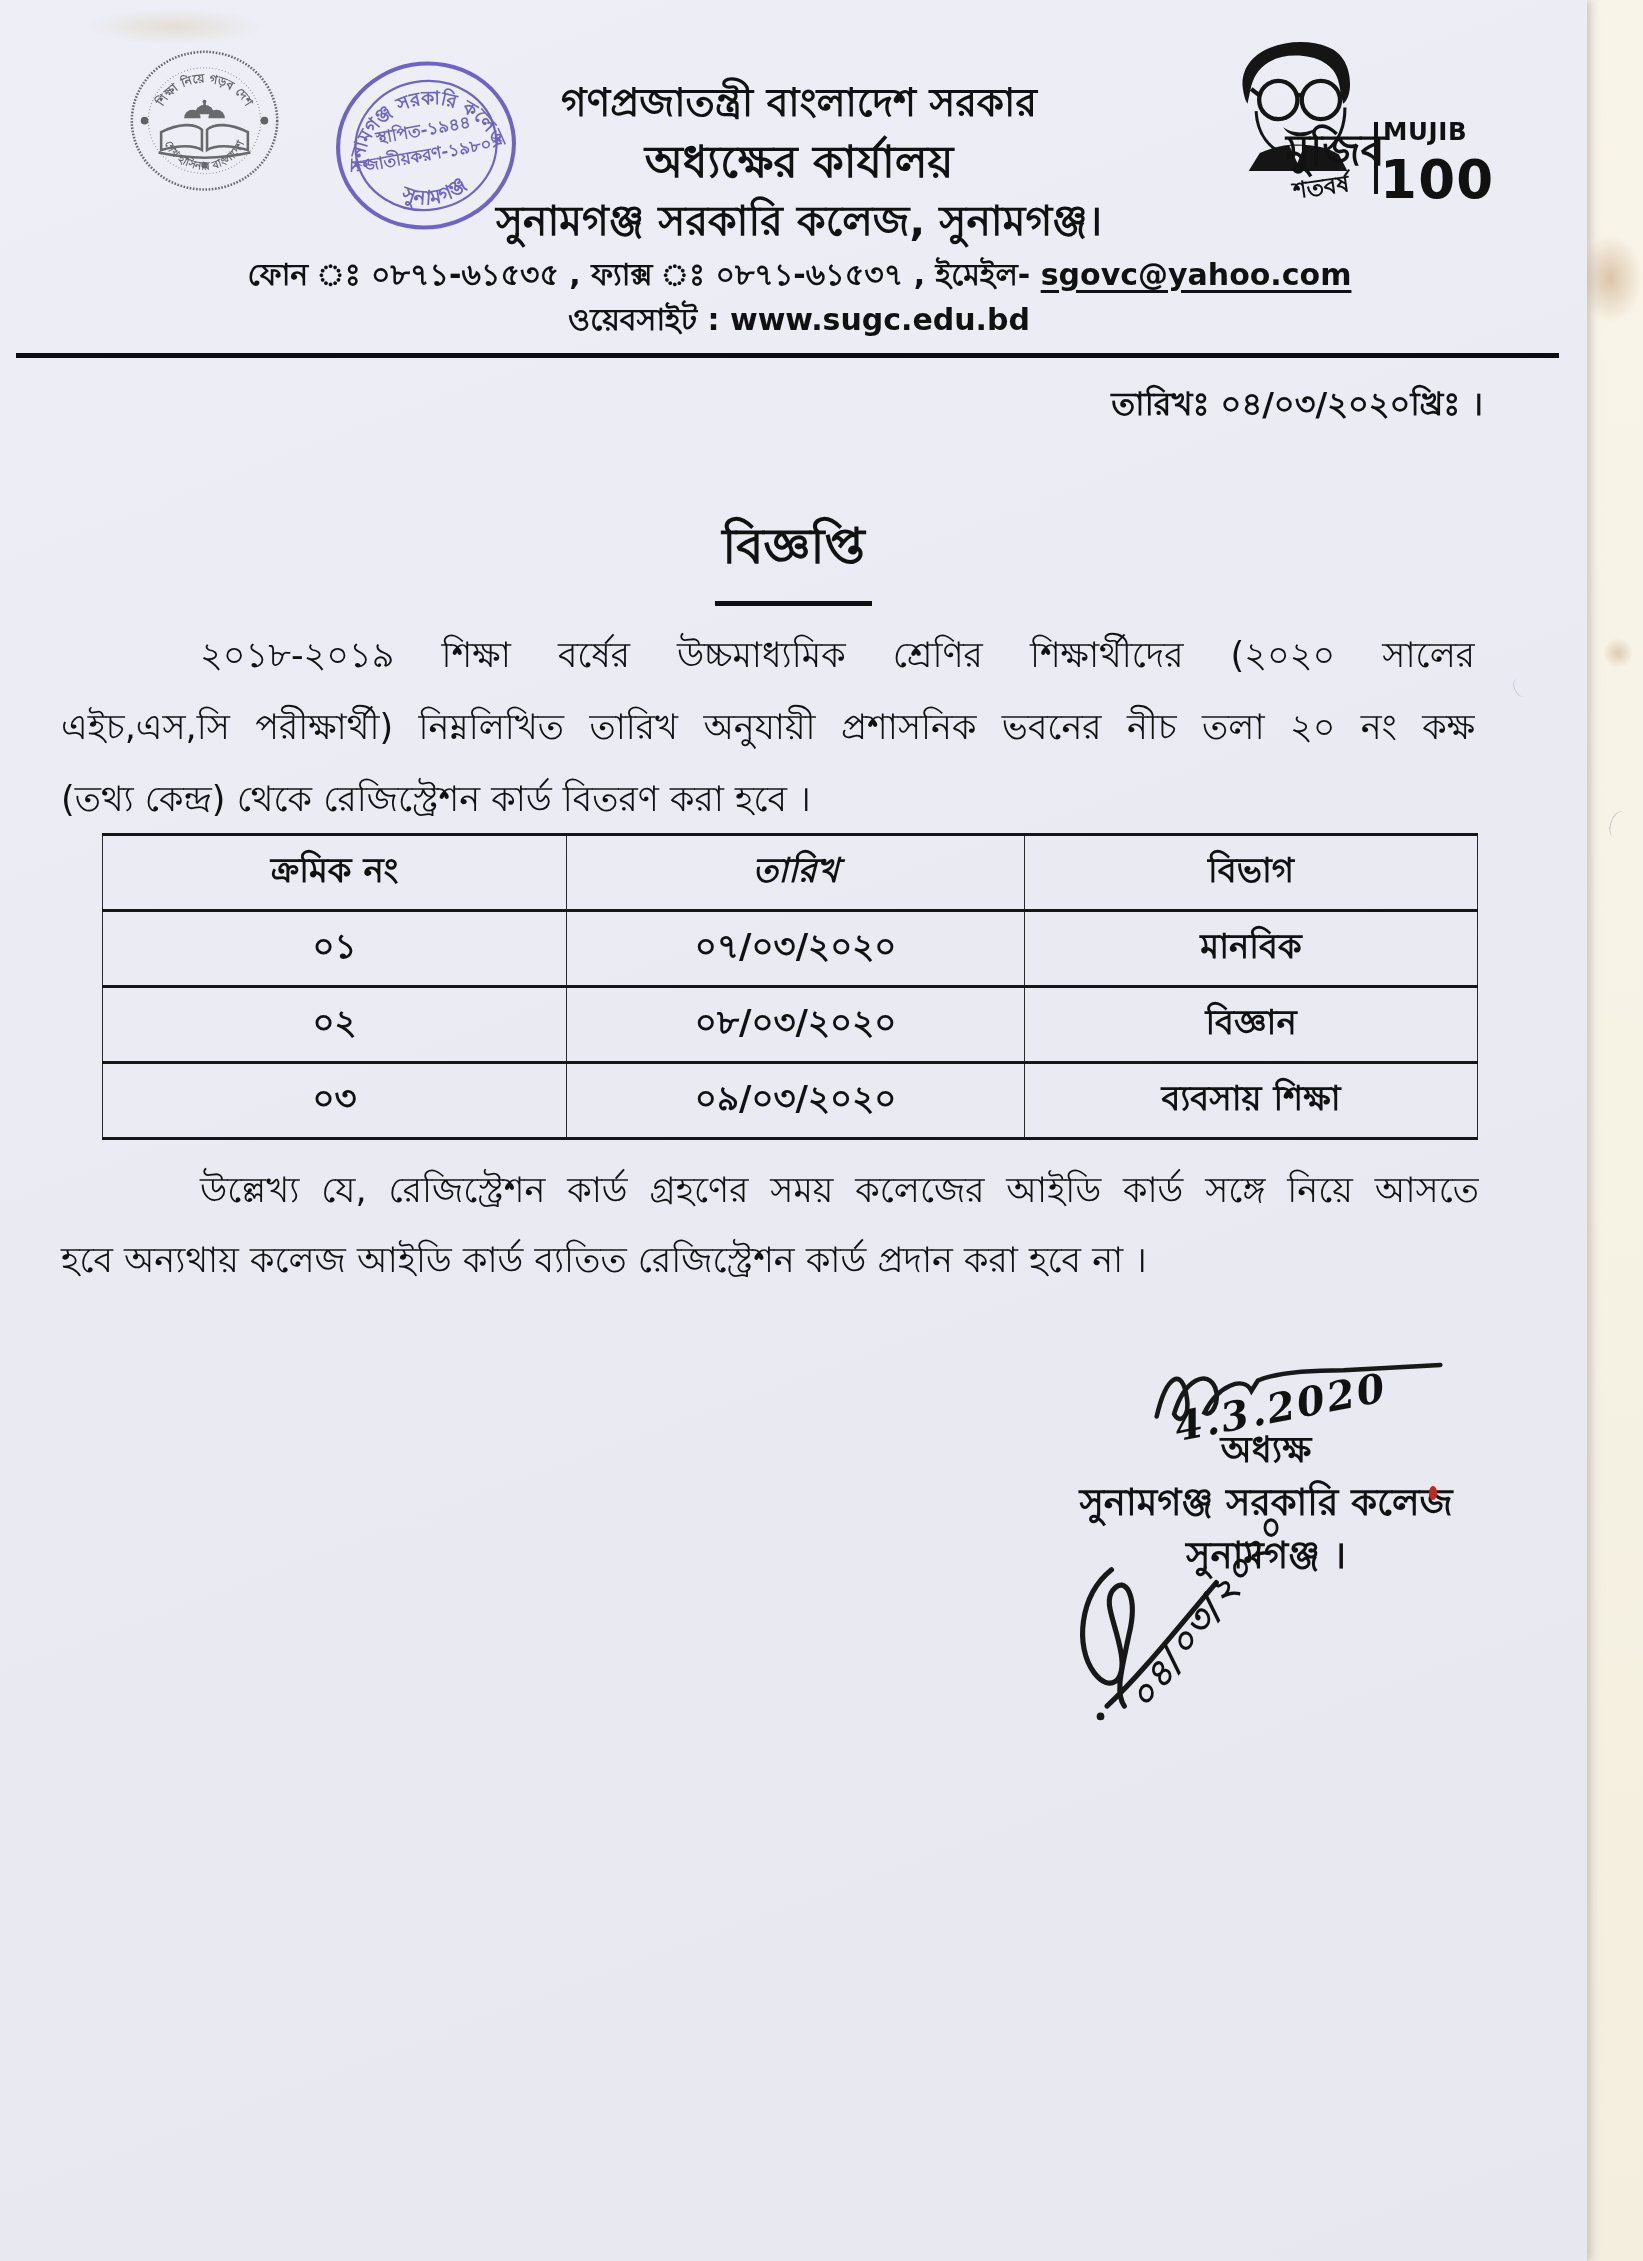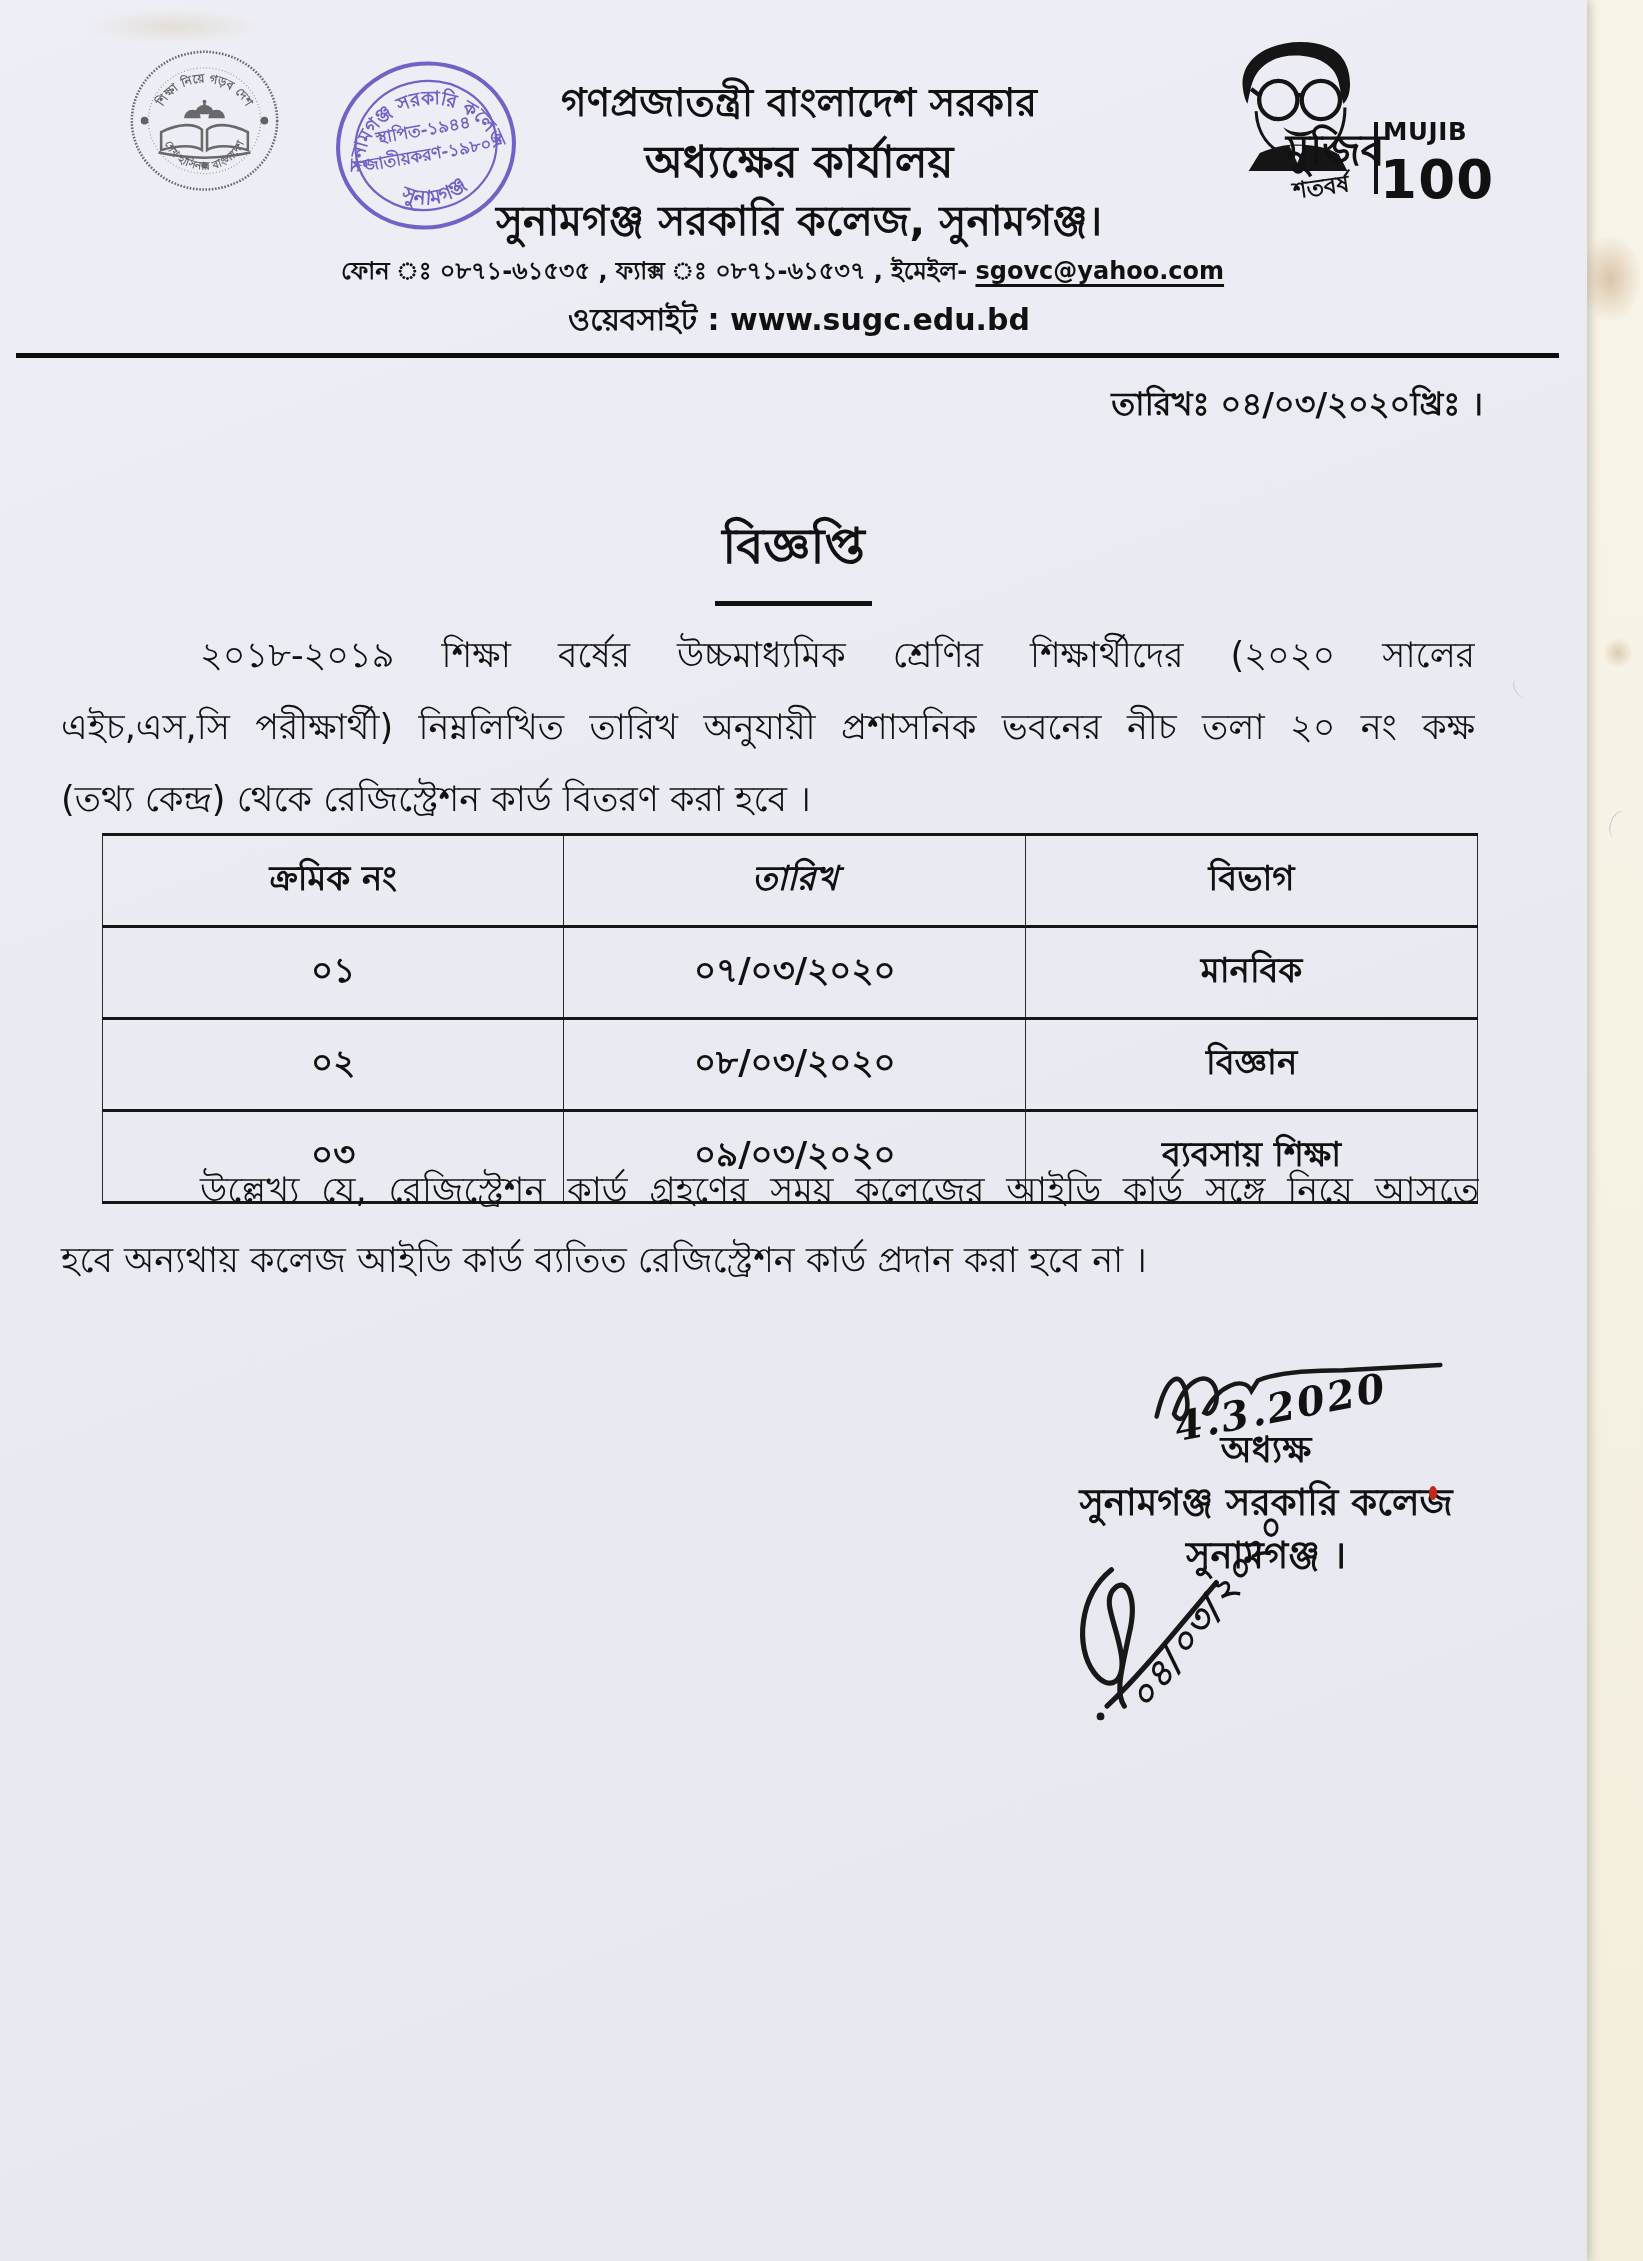--- a/index.html
+++ b/index.html
@@ -33,21 +33,21 @@
     border-left:1.9px solid rgba(120,112,200,.35);border-radius:50%;transform:rotate(-24deg);}
 
   
   .college-logo{position:absolute;left:128px;top:49px;width:153px;height:144px;opacity:.82;}
   .stamp{position:absolute;left:332px;top:58px;width:188px;height:175px;
     transform:rotate(-10deg);opacity:.92;}
   .hdr{position:absolute;left:232px;width:1134px;text-align:center;line-height:1.15;}
   .hdr-govt{top:81px;font-size:39px;font-weight:600;}
   .hdr-office{top:137px;font-size:44px;font-weight:700;}
   .hdr-college{top:198px;font-size:41px;font-weight:700;}
-  .hdr-contact{top:258px;font-size:24px;font-weight:600;left:151px;width:1263px;}
+  .hdr-contact{top:258px;font-size:30px;font-weight:600;left:168px;width:1263px;}
   .email{font-weight:700;text-decoration:underline;text-decoration-thickness:2.6px;text-underline-offset:5.2px;}
   .hdr-website{top:303px;font-size:30px;font-weight:700;}
   .rule{position:absolute;left:16px;top:353px;width:1543px;height:4.5px;background:#0d0d0d;}
   .date-line{position:absolute;right:104px;top:379px;font-size:32px;font-weight:600;text-align:center;}
 
   
   .mujib{position:absolute;left:1218px;top:22.6px;width:271px;height:193px;}
   .mujib svg{position:absolute;left:6.4px;top:0;}
   .mujib-bn{position:absolute;left:68px;top:95px;font-size:43px;font-weight:700;}
   .mujib-sub{position:absolute;left:75px;top:146px;font-size:23px;font-weight:700;transform:rotate(-8deg);}
@@ -62,21 +62,21 @@
   .body-text{position:absolute;left:61px;top:619px;width:1414px;font-size:35px;}
   .tline{height:72px;line-height:72px;white-space:nowrap;}
   .tline.just{white-space:normal;text-align:justify;text-align-last:justify;height:72px;overflow:hidden;}
   .tline.indent{padding-left:139px;}
 
   table.sched{position:absolute;left:102px;top:833px;width:1376px;
     border-collapse:collapse;font-size:34px;}
   table.sched th,table.sched td{
     border-top:3.2px solid #161616;border-bottom:3.2px solid #161616;
     border-left:1.3px solid #2a2a2a;border-right:1.3px solid #2a2a2a;
-    text-align:center;font-weight:600;height:55px;padding:16px;}
+    text-align:center;font-weight:600;height:55px;padding:8px;}
   table.sched th{font-weight:700;}
   .col1{width:467px;}.col2{width:454px;font-style:italic;}.col3{width:454px;}
 
   .footnote{position:absolute;left:61px;top:1155px;width:1418px;font-size:35px;}
   .fline{height:70px;line-height:70px;white-space:nowrap;}
   .fline.just{white-space:normal;text-align:justify;text-align-last:justify;height:70px;overflow:hidden;}
   .fline.indent{padding-left:139px;}
 
   
   .sig{position:absolute;left:1002px;top:1347px;width:528px;height:535px;}

